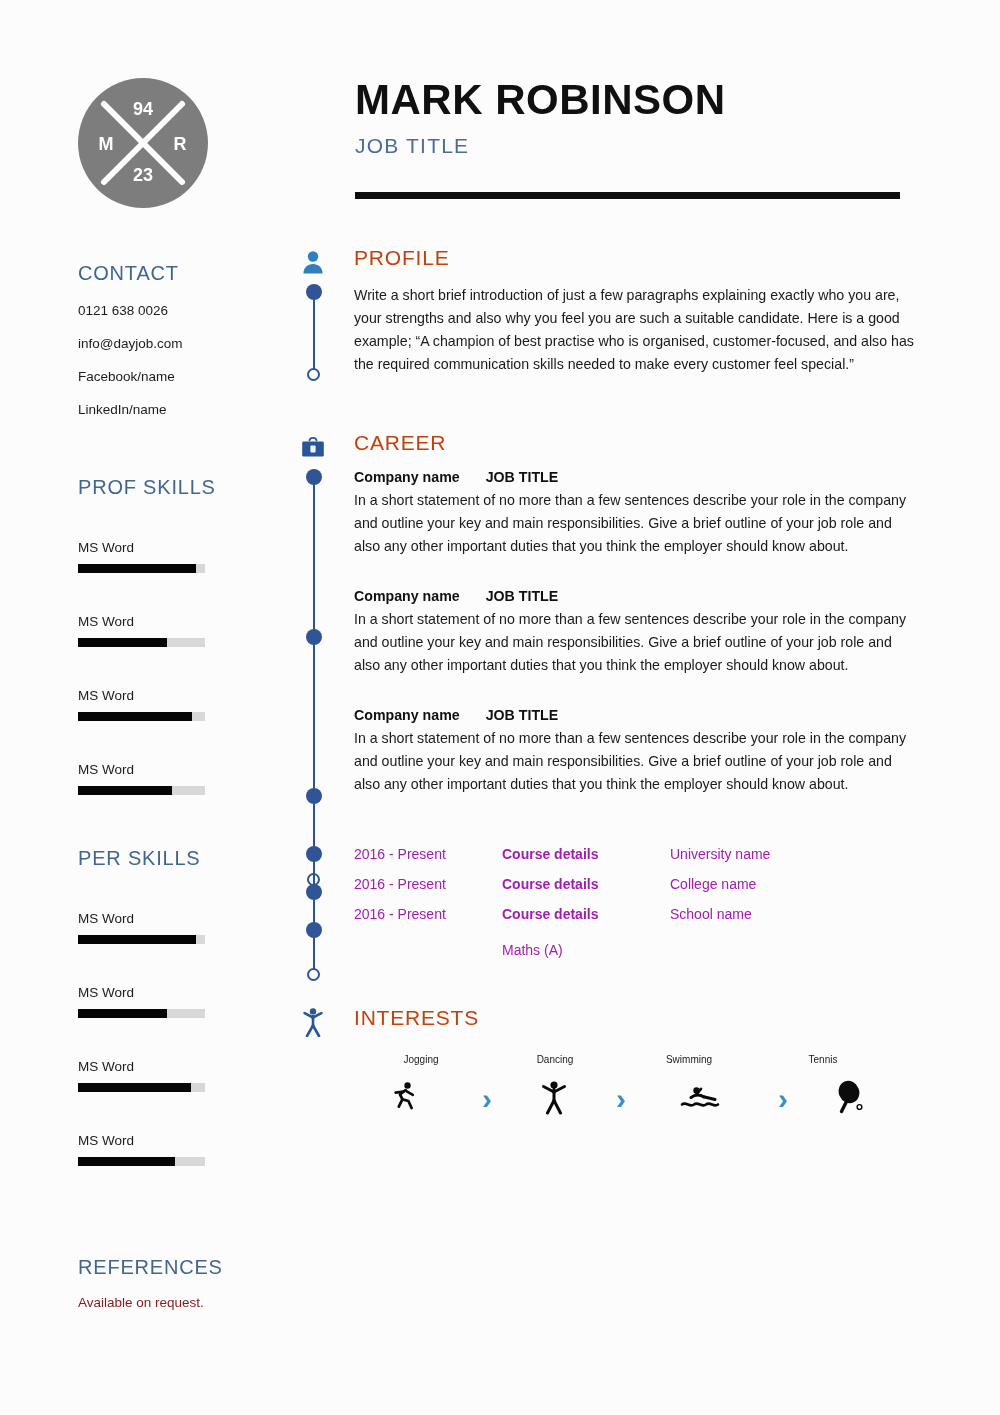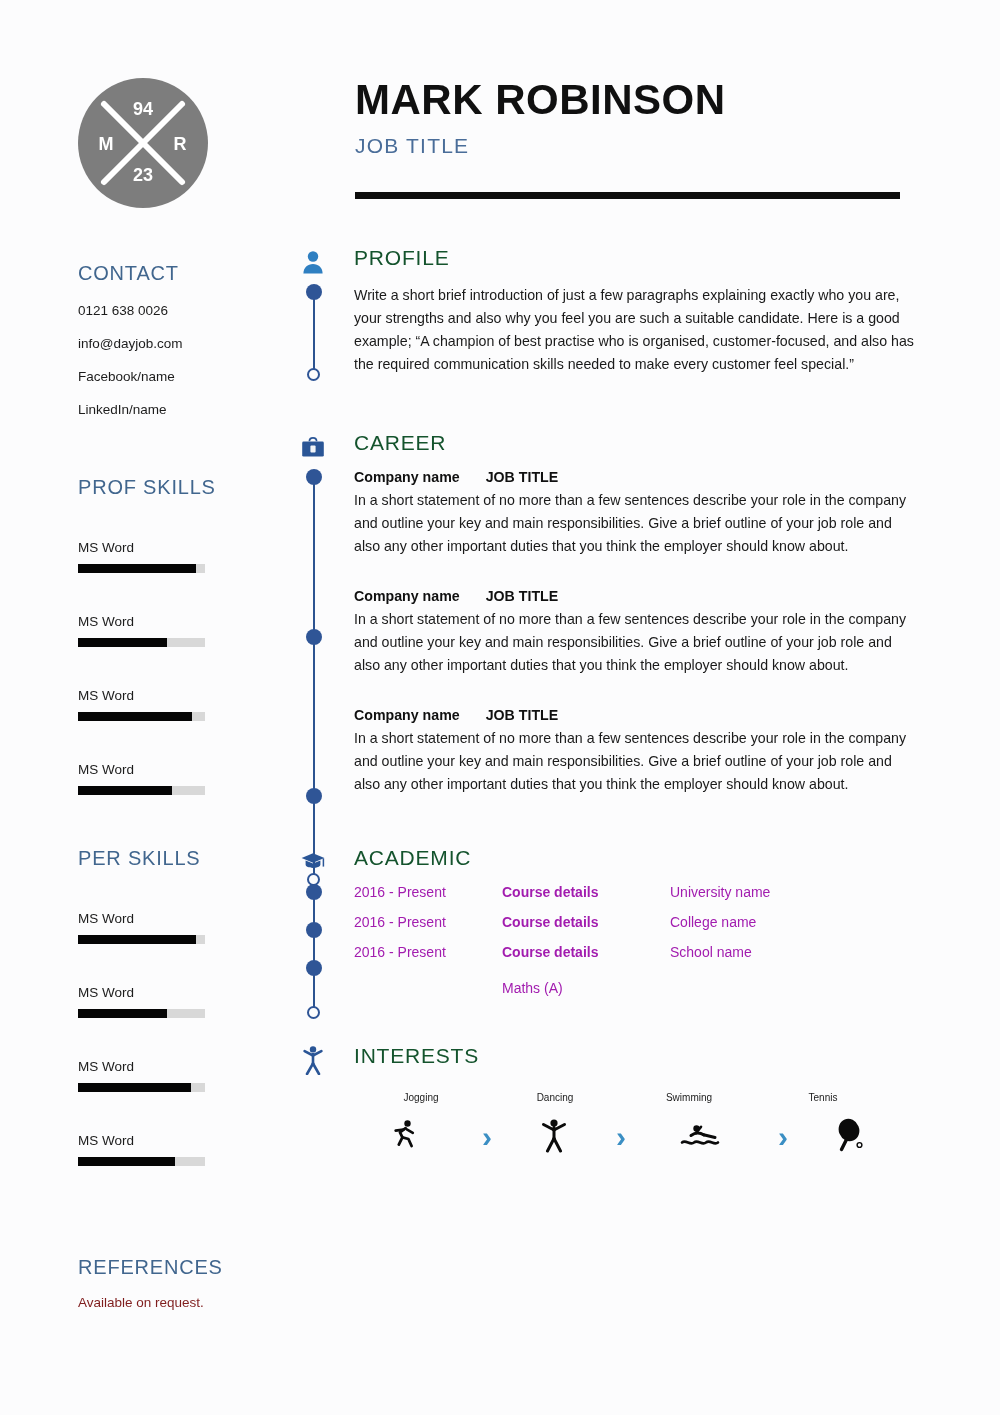--- a/index.html
+++ b/index.html
@@ -134,21 +134,21 @@
     display: flex;
     align-items: center;
     justify-content: center;
   }
   .sec-title {
     position: absolute;
     left: 58px;
     top: 0;
     font-size: 21px;
     letter-spacing: 0.8px;
-    color: #14532d;
+    color: #c2410c;
   }
   .sec-body {
     position: relative;
     padding-left: 58px;
   }
   .body-text {
     font-size: 14.2px;
     line-height: 1.62;
     color: #1a1a1a;
     margin: 0;
@@ -401,30 +401,20 @@
         <div class="job-entry">
           <div class="job-head">
             <span class="job-company">Company name</span><span>JOB TITLE</span>
           </div>
           <p class="body-text">In a short statement of no more than a few sentences describe your role in the company and outline your key and main responsibilities. Give a brief outline of your job role and also any other important duties that you think the employer should know about.</p>
         </div>
       </div>
     </div>
 
     <div class="section" style="margin-top:50px">
-      <div class="sec-head-row">
-        <div class="sec-icon">
-          <svg width="26" height="22" viewBox="0 0 26 22" aria-hidden="true">
-            <path d="M13 2.2 24.4 7 13 11.8 1.6 7z" fill="#2a5596"></path>
-            <path d="M5.6 9.4v4.2c0 2 3.4 3.4 7.4 3.4s7.4-1.4 7.4-3.4V9.4L13 12.6z" fill="#2a5596"></path>
-            <line x1="23.4" y1="7.4" x2="23.4" y2="15.6" stroke="#2a5596" stroke-width="1.5"></line>
-          </svg>
-        </div>
-        <div class="sec-title">ACADEMIC</div>
-      </div>
       <div class="sec-body">
         <div class="timeline">
           <div class="tl-line" style="height:124px"></div>
           <div class="tl-dot" style="top:0"></div>
           <div class="tl-dot" style="top:38px"></div>
           <div class="tl-dot" style="top:76px"></div>
           <div class="tl-open" style="top:122px"></div>
         </div>
 
         <div class="acad-row">

